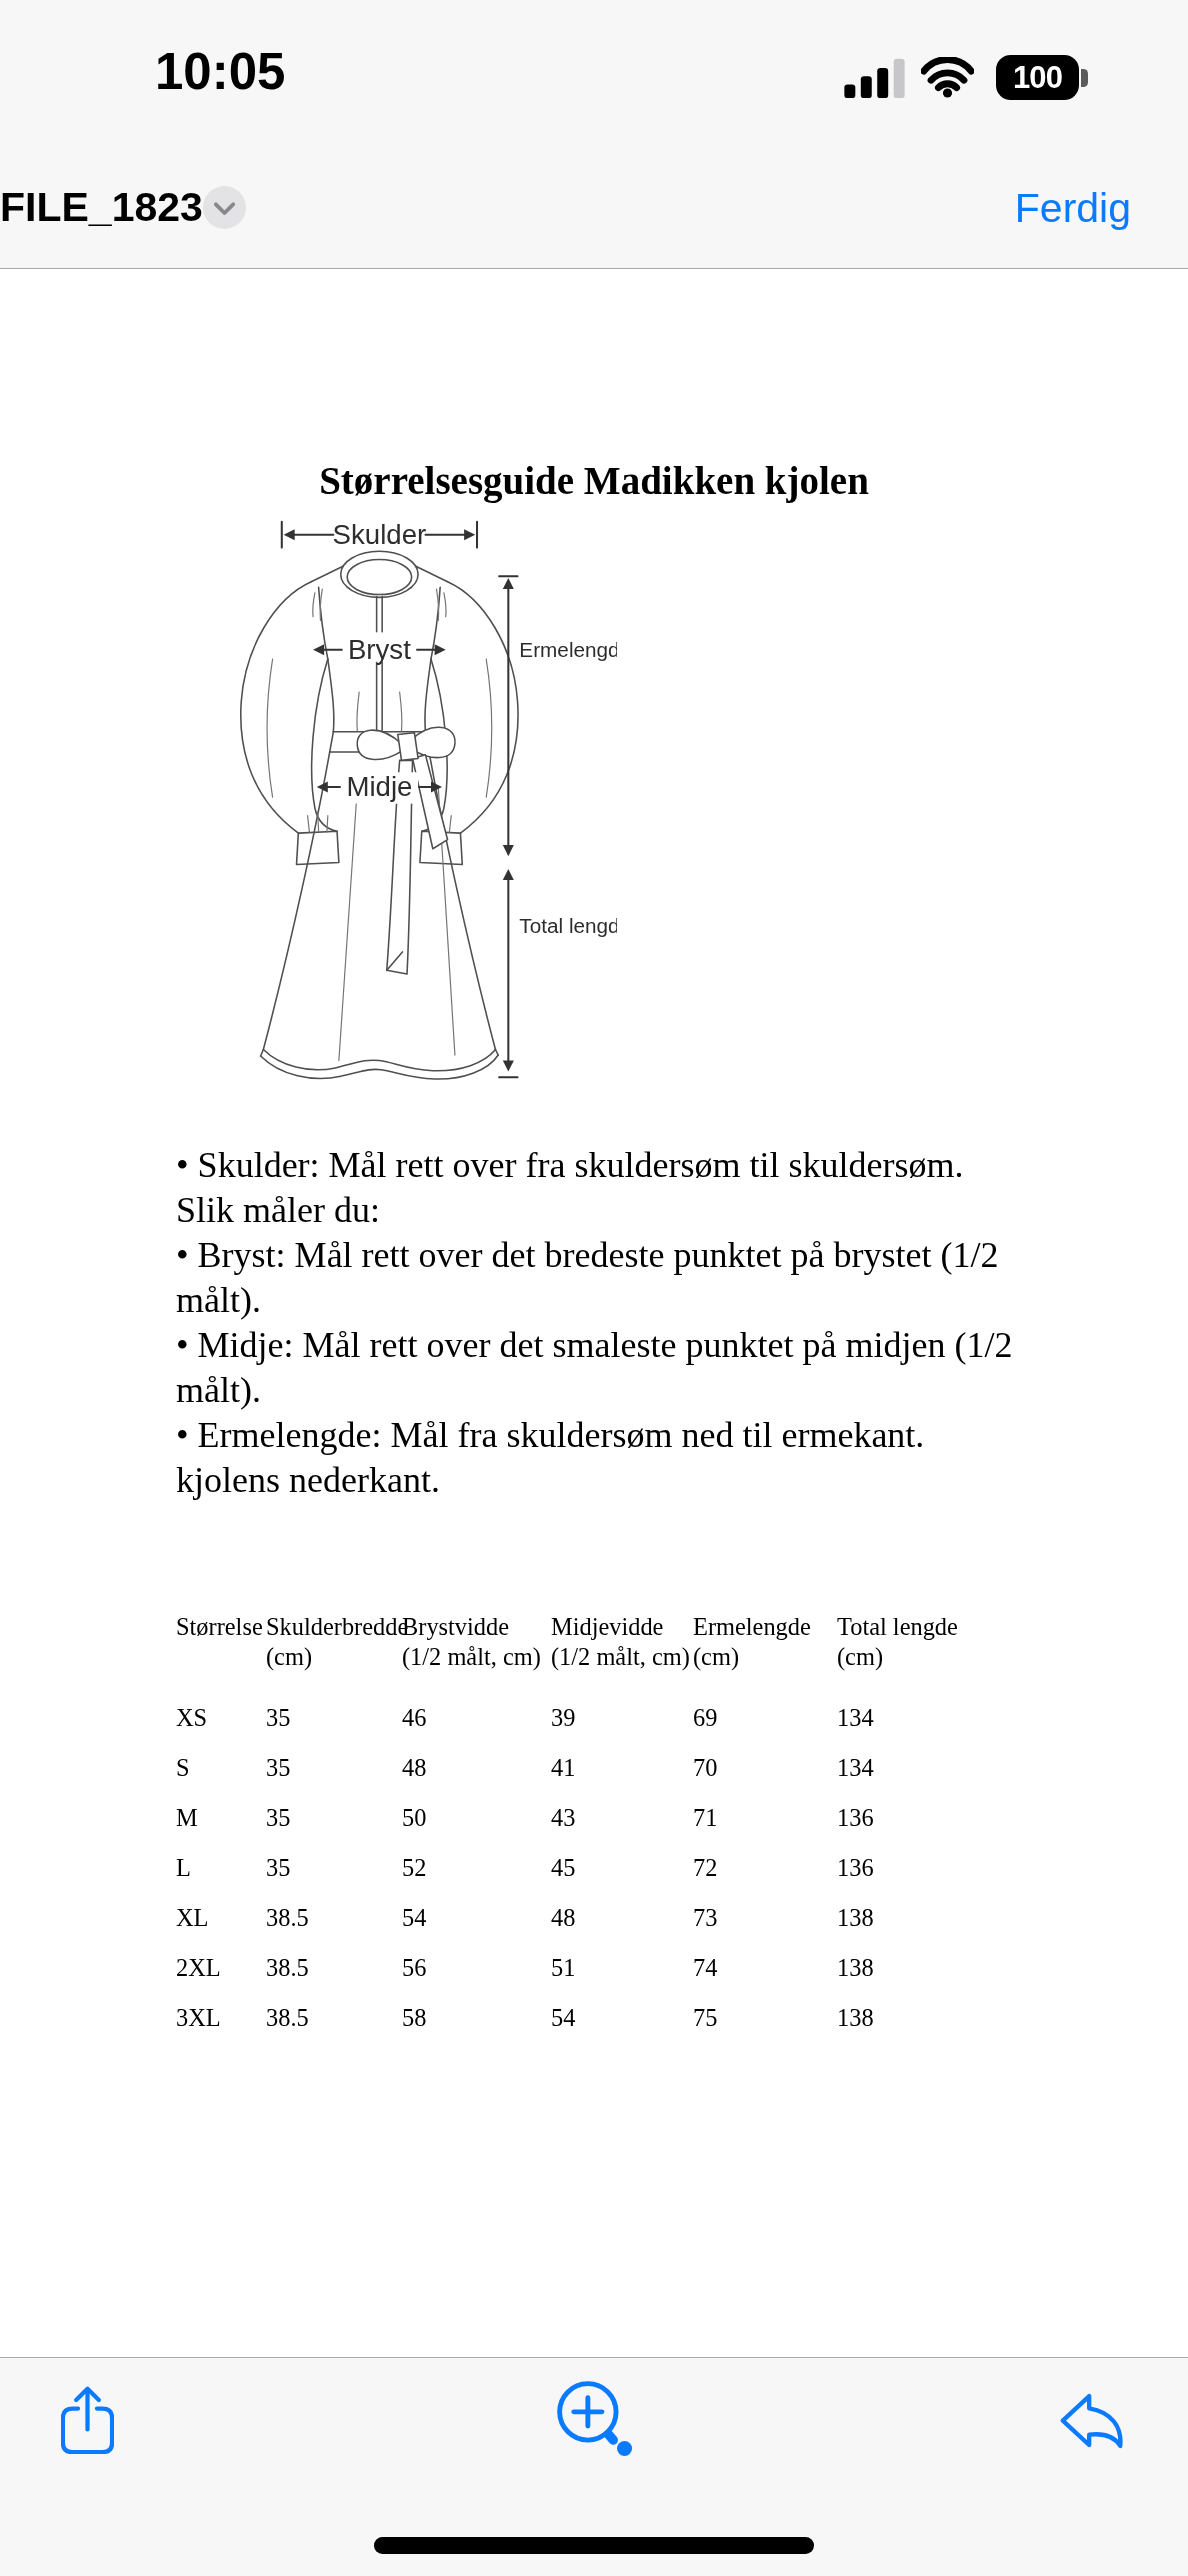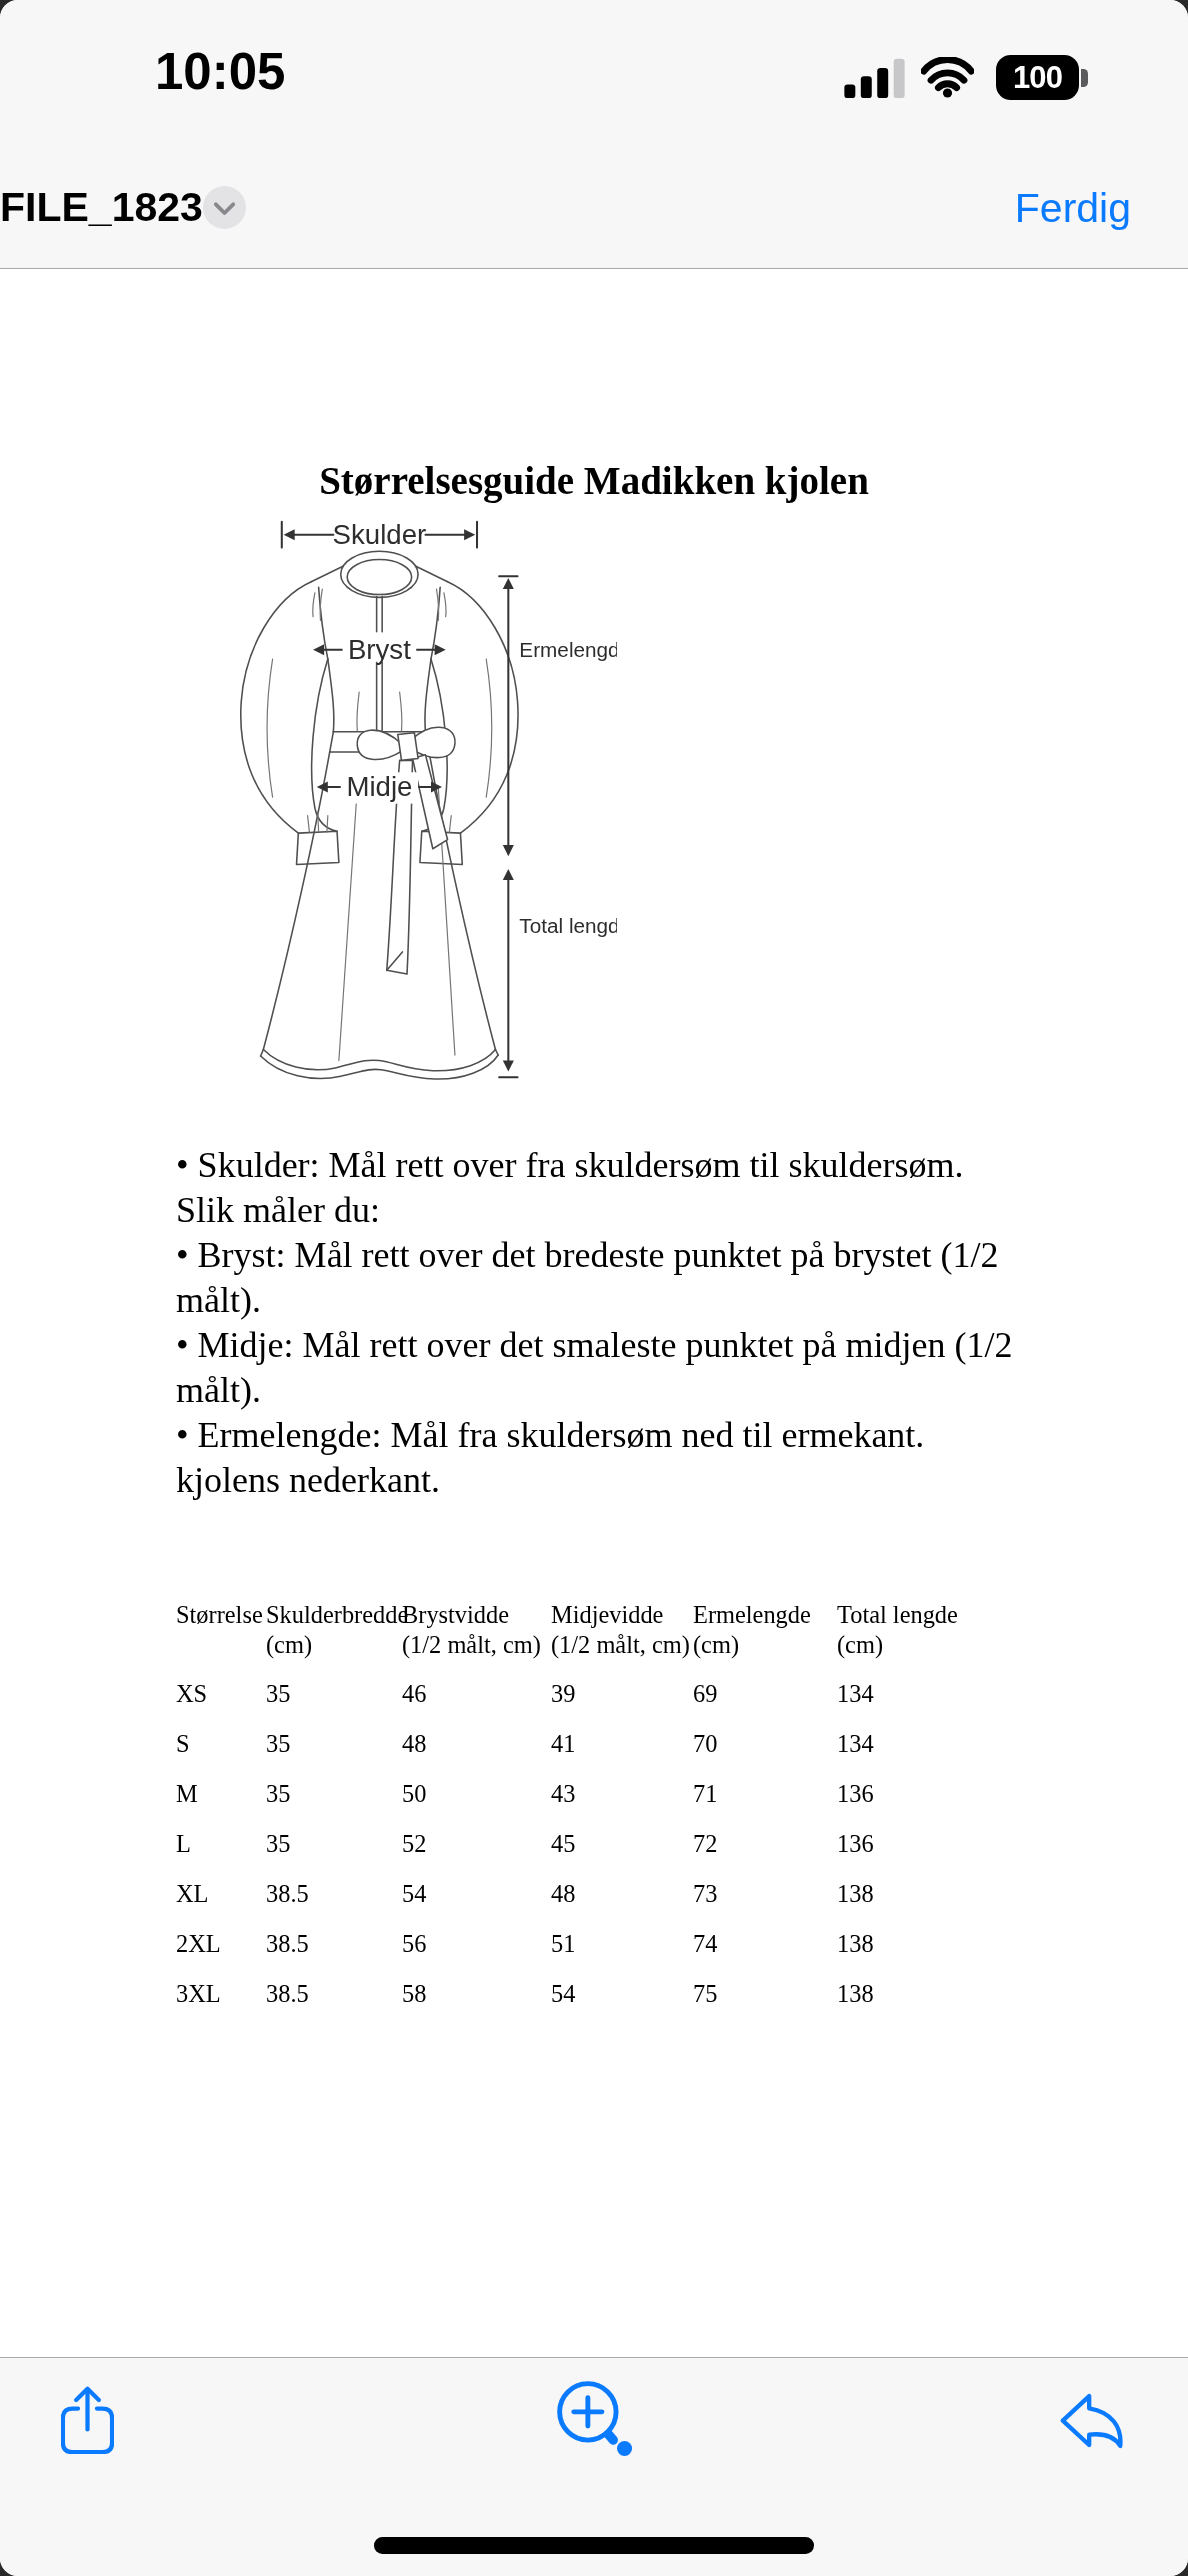--- a/index.html
+++ b/index.html
@@ -1,20 +1,20 @@
 <!DOCTYPE html>
 <html style="font-size:14.7px"><head>
 <meta charset="utf-8">
 <style>
   * { margin:0; padding:0; box-sizing:border-box; }
   html,body { background:#2a2a2a; }
   .screen {
     position:relative; width:1188px; height:2576px; margin:0 auto;
     background:#ffffff; overflow:hidden;
-    font-family:"Liberation Sans", sans-serif; color:#000;border-radius:18px;
+    font-family:"Liberation Sans", sans-serif; color:#000;
   }
   
   .chrome-top {
     position:absolute; top:0; left:0; right:0; height:269px;
     background:#f7f7f8; border-bottom:1.8px solid #a9a9ae;
   }
   .time {
     position:absolute; left:155px; top:42px;
     font-size:51px; font-weight:600; letter-spacing:0px; color:#000;
   }
@@ -59,21 +59,21 @@
   }
   .size-table {
     position:absolute; left:176px; top:1329px; width:958px;
     font-family:"Liberation Serif", serif; font-size:24.4px; color:#000;
   }
   .thead, .trow {
     display:grid;
     grid-template-columns:90px 136px 149px 142px 144px 184px;
   }
   .thead { line-height:30px; margin-bottom:20px; }
-  .th, .td { white-space:nowrap; }
+  .th, .td { white-space:nowrap;margin-top:12px; }
   .trow { height:50px; line-height:28px; }
   
   .toolbar {
     position:absolute; left:0; right:0; top:2357px; bottom:0;
     background:#f7f7f8; border-top:1.8px solid #a9a9ae;
   }
   .tool-btn { position:absolute; background:none; border:none; padding:0; cursor:pointer; }
   .share-btn { left:61px;  top:26px; }
   .zoom-btn  { left:554px; top:20px; }
   .reply-btn { left:1060px; top:35px; }

